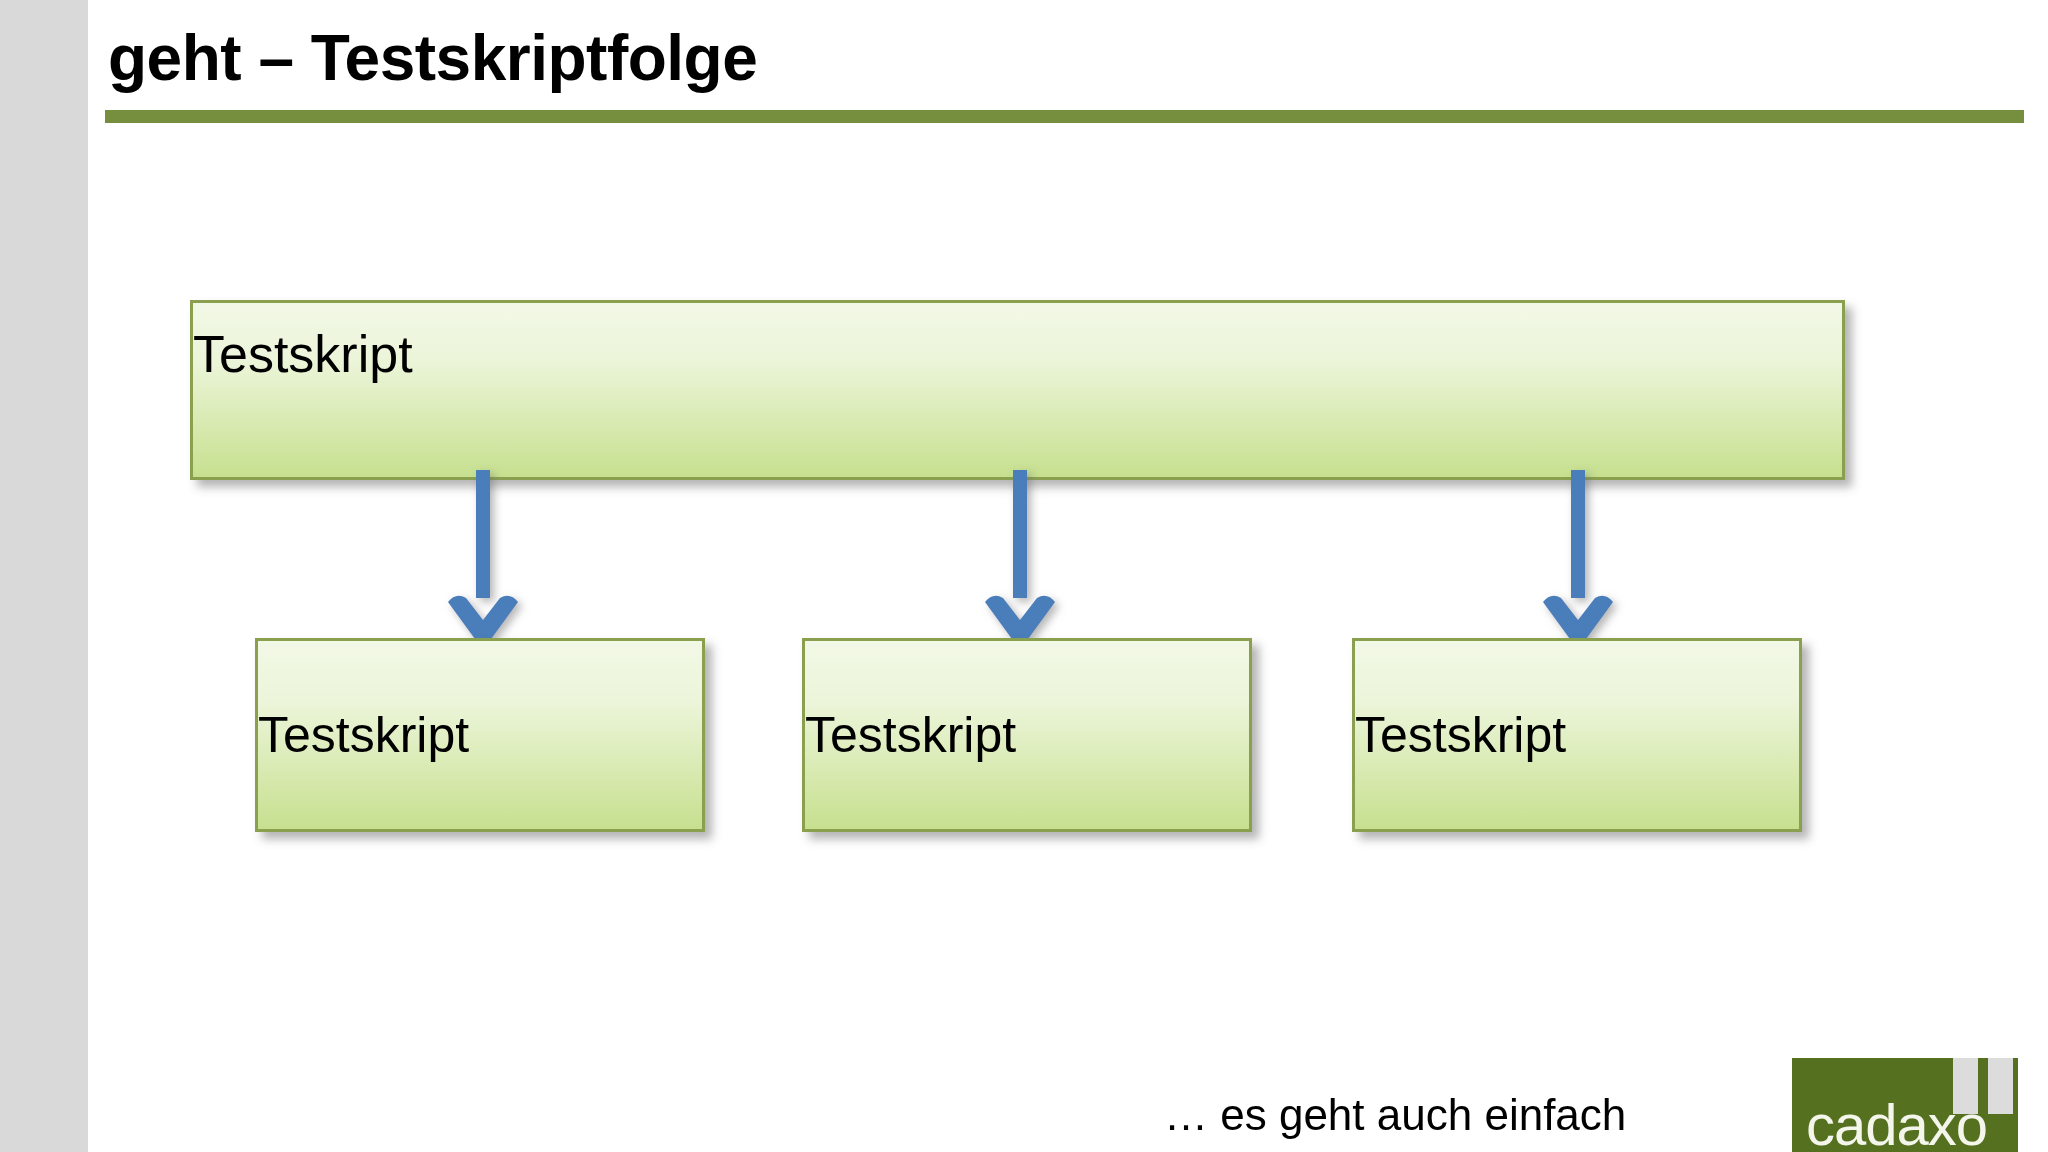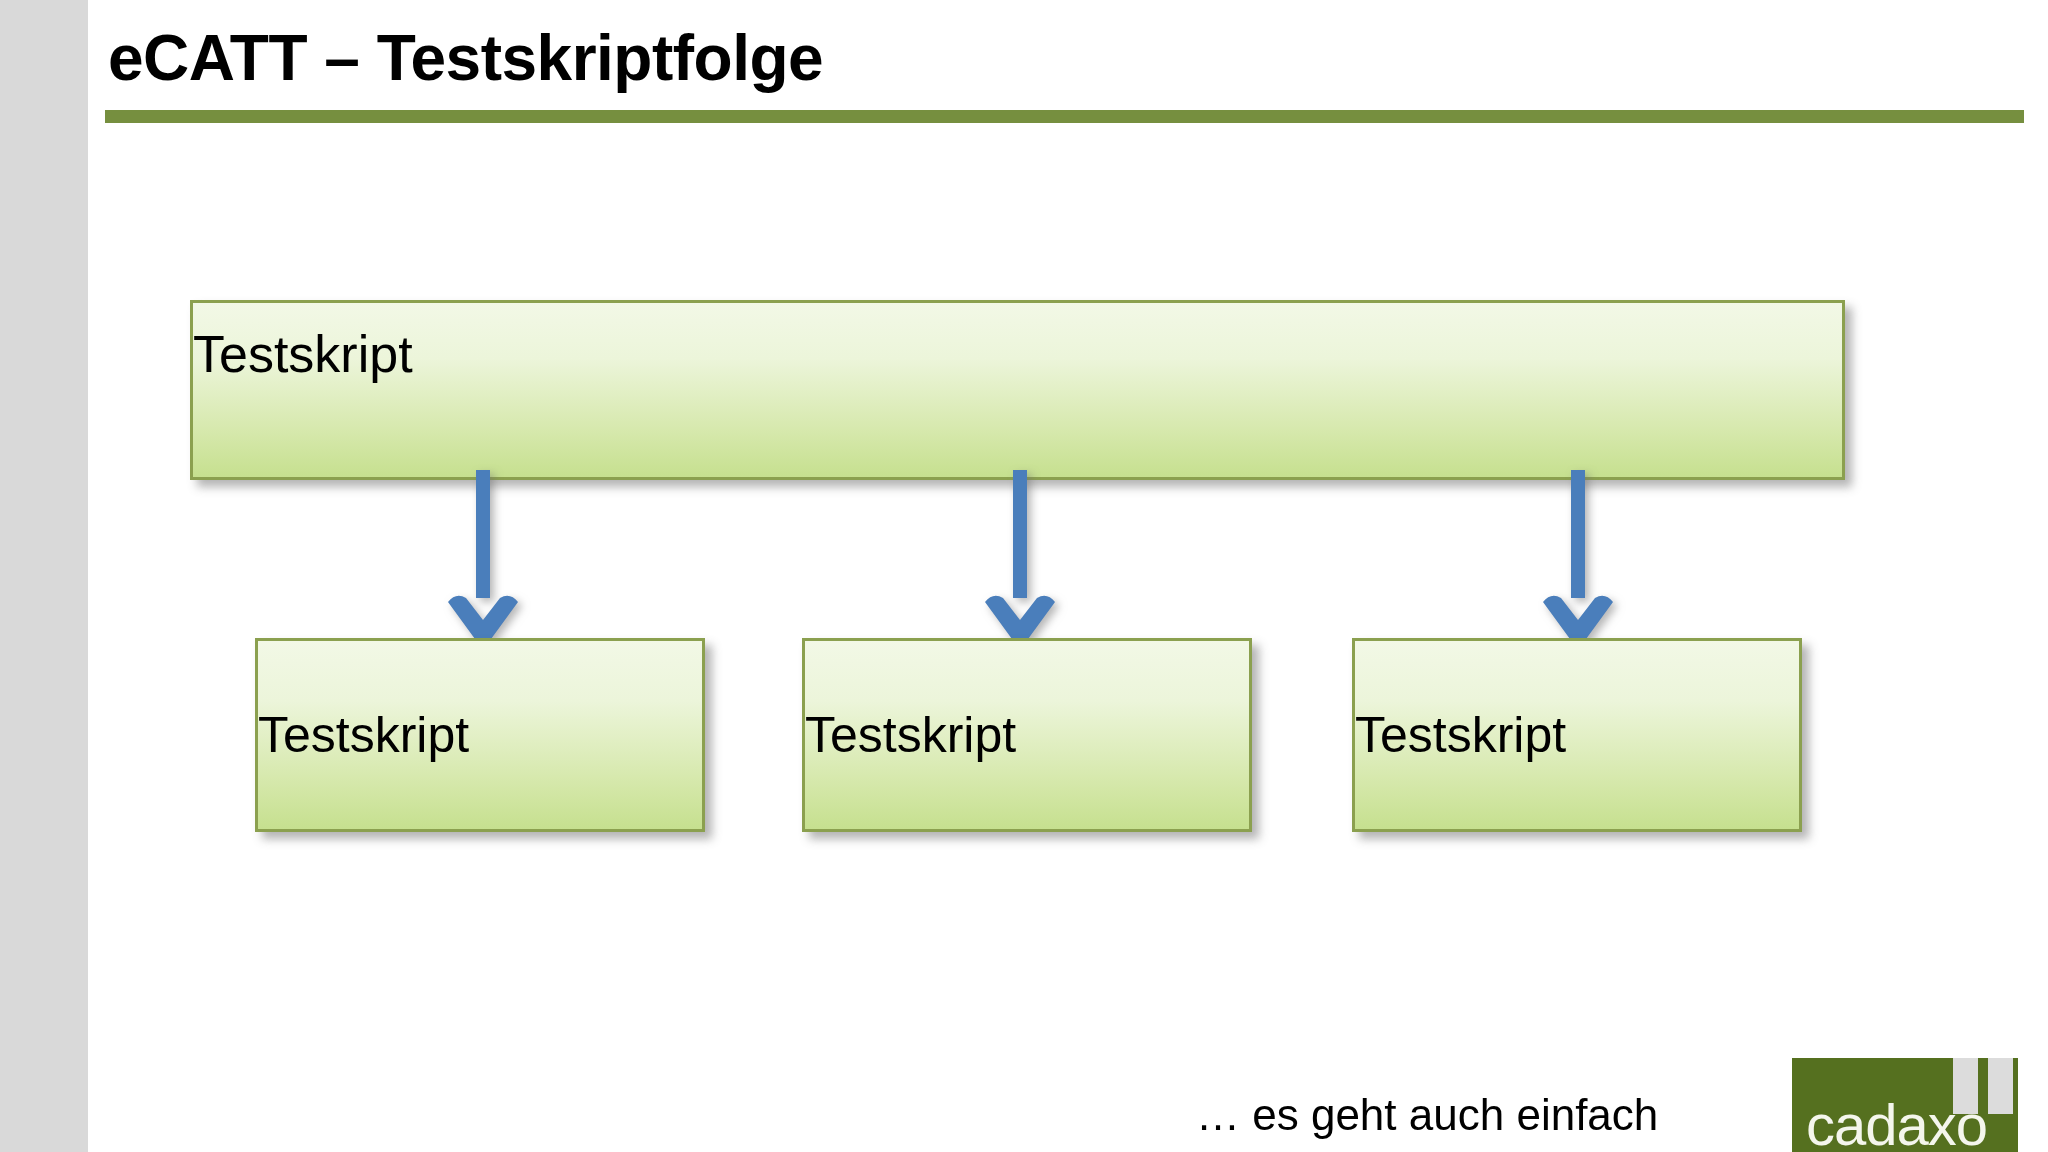--- a/index.html
+++ b/index.html
@@ -99,21 +99,20 @@
   #arrow-3 { left: 1533px; }
 
   
   .footer-caption {
     position: absolute;
     left: 1164px;
     top: 1090px;
     font-size: 44px;
     color: #000000;
     white-space: nowrap;
-    margin-left: 32px;
   }
 
   
   .logo {
     position: absolute;
     left: 1792px;
     top: 1058px;
     width: 226px;
     height: 114px;
     background: #55701f;
@@ -139,21 +138,21 @@
     white-space: nowrap;
   }
 </style>
 </head>
 <body>
 
 <div id="slide">
 
   <div class="sidebar-band"></div>
 
-  <div class="slide-title">eCATT – Testskriptfolge</div>
+  <div class="slide-title">geht – Testskriptfolge</div>
   <div class="title-rule"></div>
 
   <div class="proc-box" id="box-top">
     <span class="proc-label">Testskript</span>
   </div>
 
   <svg class="arrow" id="arrow-1" viewBox="0 0 90 180">
     <path d="M38 0 H52 V128 H38 Z" fill="#4a7ebb"></path>
     <path d="M45 180 L10 132 Q18 122 28 128 L45 150 L62 128 Q72 122 80 132 Z" fill="#4a7ebb"></path>
   </svg>

